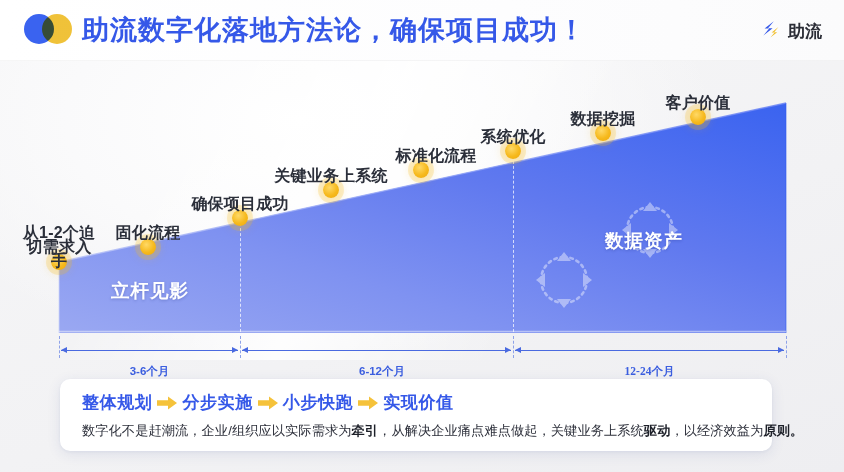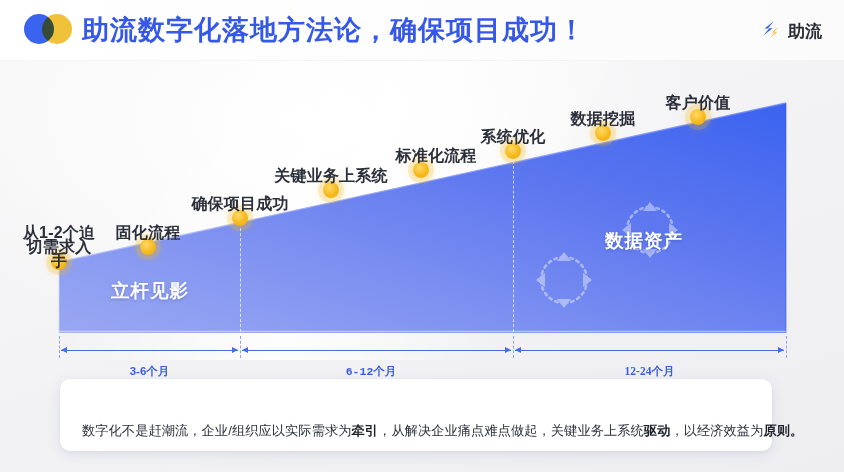--- a/index.html
+++ b/index.html
@@ -180,21 +180,36 @@
   </div>
 
   <div id="axis">
       <div class="tick" style="left: 59px;"></div>
       <div class="tick" style="left: 240px;"></div>
       <div class="tick" style="left: 513px;"></div>
       <div class="tick" style="left: 786px;"></div>
       <div class="arrowline" style="left: 61px; width: 177px;"></div>
       <div class="axis-label" style="left: 149.5px;">3-6个月</div>
       <div class="arrowline" style="left: 242px; width: 269px;"></div>
-      <div class="axis-label" style="left: 371px; font-family: Liberation Mono, monospace;">6-12个月</div>
+      <div class="axis-label" style="left: 382px;">6-12个月</div>
       <div class="arrowline" style="left: 515px; width: 269px;"></div>
       <div class="axis-label" style="left: 649.5px; font-family: Liberation Serif, serif;">12-24个月</div>
     </div>
 
   <div id="card">
+    <div id="steps">
+        <span class="step-text">整体规划</span>
+        <svg class="step-arrow" viewBox="0 0 20 14">
+          <path d="M0 4.2 H11 V0.5 L20 7 L11 13.5 V9.8 H0 Z" fill="#f5c23a"></path>
+        </svg>
+        <span class="step-text">分步实施</span>
+        <svg class="step-arrow" viewBox="0 0 20 14">
+          <path d="M0 4.2 H11 V0.5 L20 7 L11 13.5 V9.8 H0 Z" fill="#f5c23a"></path>
+        </svg>
+        <span class="step-text">小步快跑</span>
+        <svg class="step-arrow" viewBox="0 0 20 14">
+          <path d="M0 4.2 H11 V0.5 L20 7 L11 13.5 V9.8 H0 Z" fill="#f5c23a"></path>
+        </svg>
+        <span class="step-text">实现价值</span>
+      </div>
     <div id="desc"><span>数字化不是赶潮流，企业/组织应以实际需求为</span><b>牵引</b><span>，从解决企业痛点难点做起，关键业务上系统</span><b>驱动</b><span>，以经济效益为</span><b>原则。</b></div>
   </div>
 </div>
 
 </body></html>

